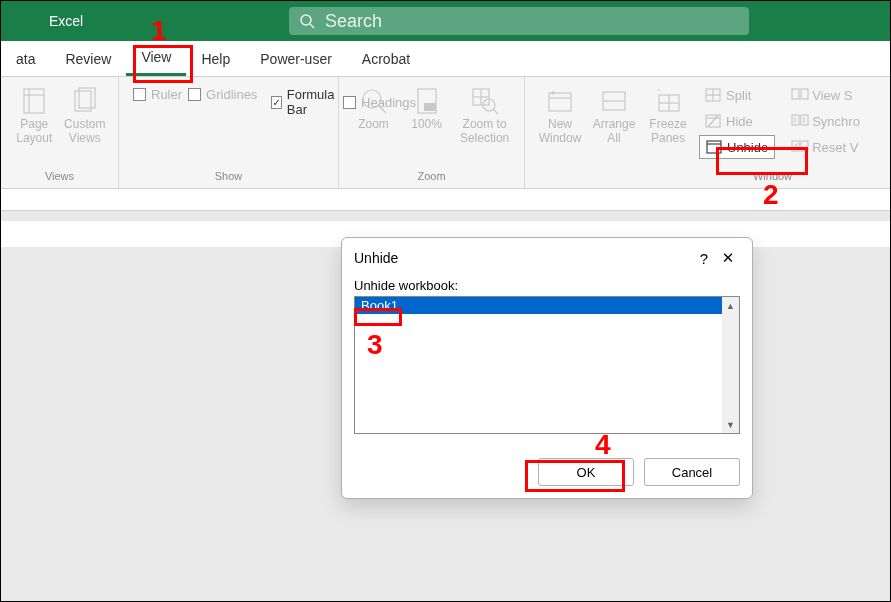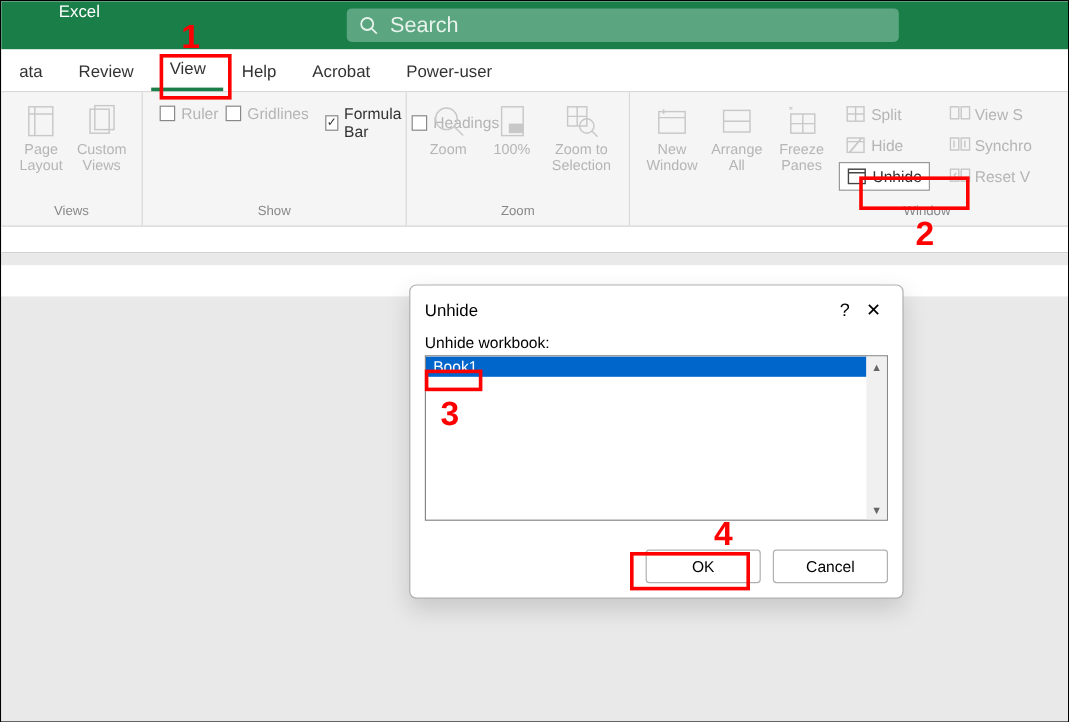--- a/index.html
+++ b/index.html
@@ -1,17 +1,17 @@
 <!DOCTYPE html>
 <html><head>
 <meta charset="utf-8">
 <style>
   * { box-sizing: border-box; margin: 0; padding: 0; font-family: "Segoe UI", Arial, sans-serif; }
   body { background: #fff; width: 891px; height: 602px; position: relative; overflow: hidden; border: 1px solid #000; }
-  .titlebar { background: #1a7e49; height: 40px; display: flex; position: relative; }
+  .titlebar { background: #1a7e49; height: 40px; display: flex; align-items: center; position: relative; }
   .app-name { color: #fff; font-size: 14px; margin-left: 48px; }
   .search-box { position: absolute; left: 288px; top: 6px; width: 460px; height: 28px; background: #5ba580; border-radius: 4px; display: flex; align-items: center; padding-left: 10px; }
   .search-icon-svg { width: 16px; height: 16px; stroke: #e8f3ec; fill: none; stroke-width: 1.5; }
   .search-text { color: #e8f3ec; font-size: 18px; margin-left: 10px; }
   .tabs { background: #fff; height: 36px; display: flex; align-items: flex-start; border-bottom: 1px solid #d0d0d0; }
   .tab { padding: 0 15px; font-size: 14px; color: #333; height: 100%; display: flex; align-items: center; cursor: pointer; }
   .tab.active { border-bottom: 3px solid #1a7e49; font-weight: 400; }
   .ribbon { background: #f5f5f5; height: 112px; display: flex; border-bottom: 1px solid #d0d0d0; }
   .group { display: flex; flex-direction: column; border-right: 1px solid #d9d9d9; padding: 4px 8px 0 8px; position: relative; }
   .group-body { flex: 1; display: flex; align-items: flex-start; }
@@ -58,22 +58,22 @@
       </svg>
     <span class="search-text">Search</span>
   </div>
 </div>
 
 <div class="tabs">
   <div class="tab">ata</div>
   <div class="tab">Review</div>
   <div class="tab active">View</div>
   <div class="tab">Help</div>
+  <div class="tab">Power-user</div>
   <div class="tab">Acrobat</div>
-  <div class="tab">Power-user</div>
 </div>
 
 <div class="ribbon">
 
   <div class="group" style="width:118px;">
     <div class="group-body">
       <div class="big-btn">
         <span class="ic">
             <svg class="gicon" width="24" height="28" viewBox="0 0 24 28">
               <rect x="2" y="2" width="20" height="24"></rect>

